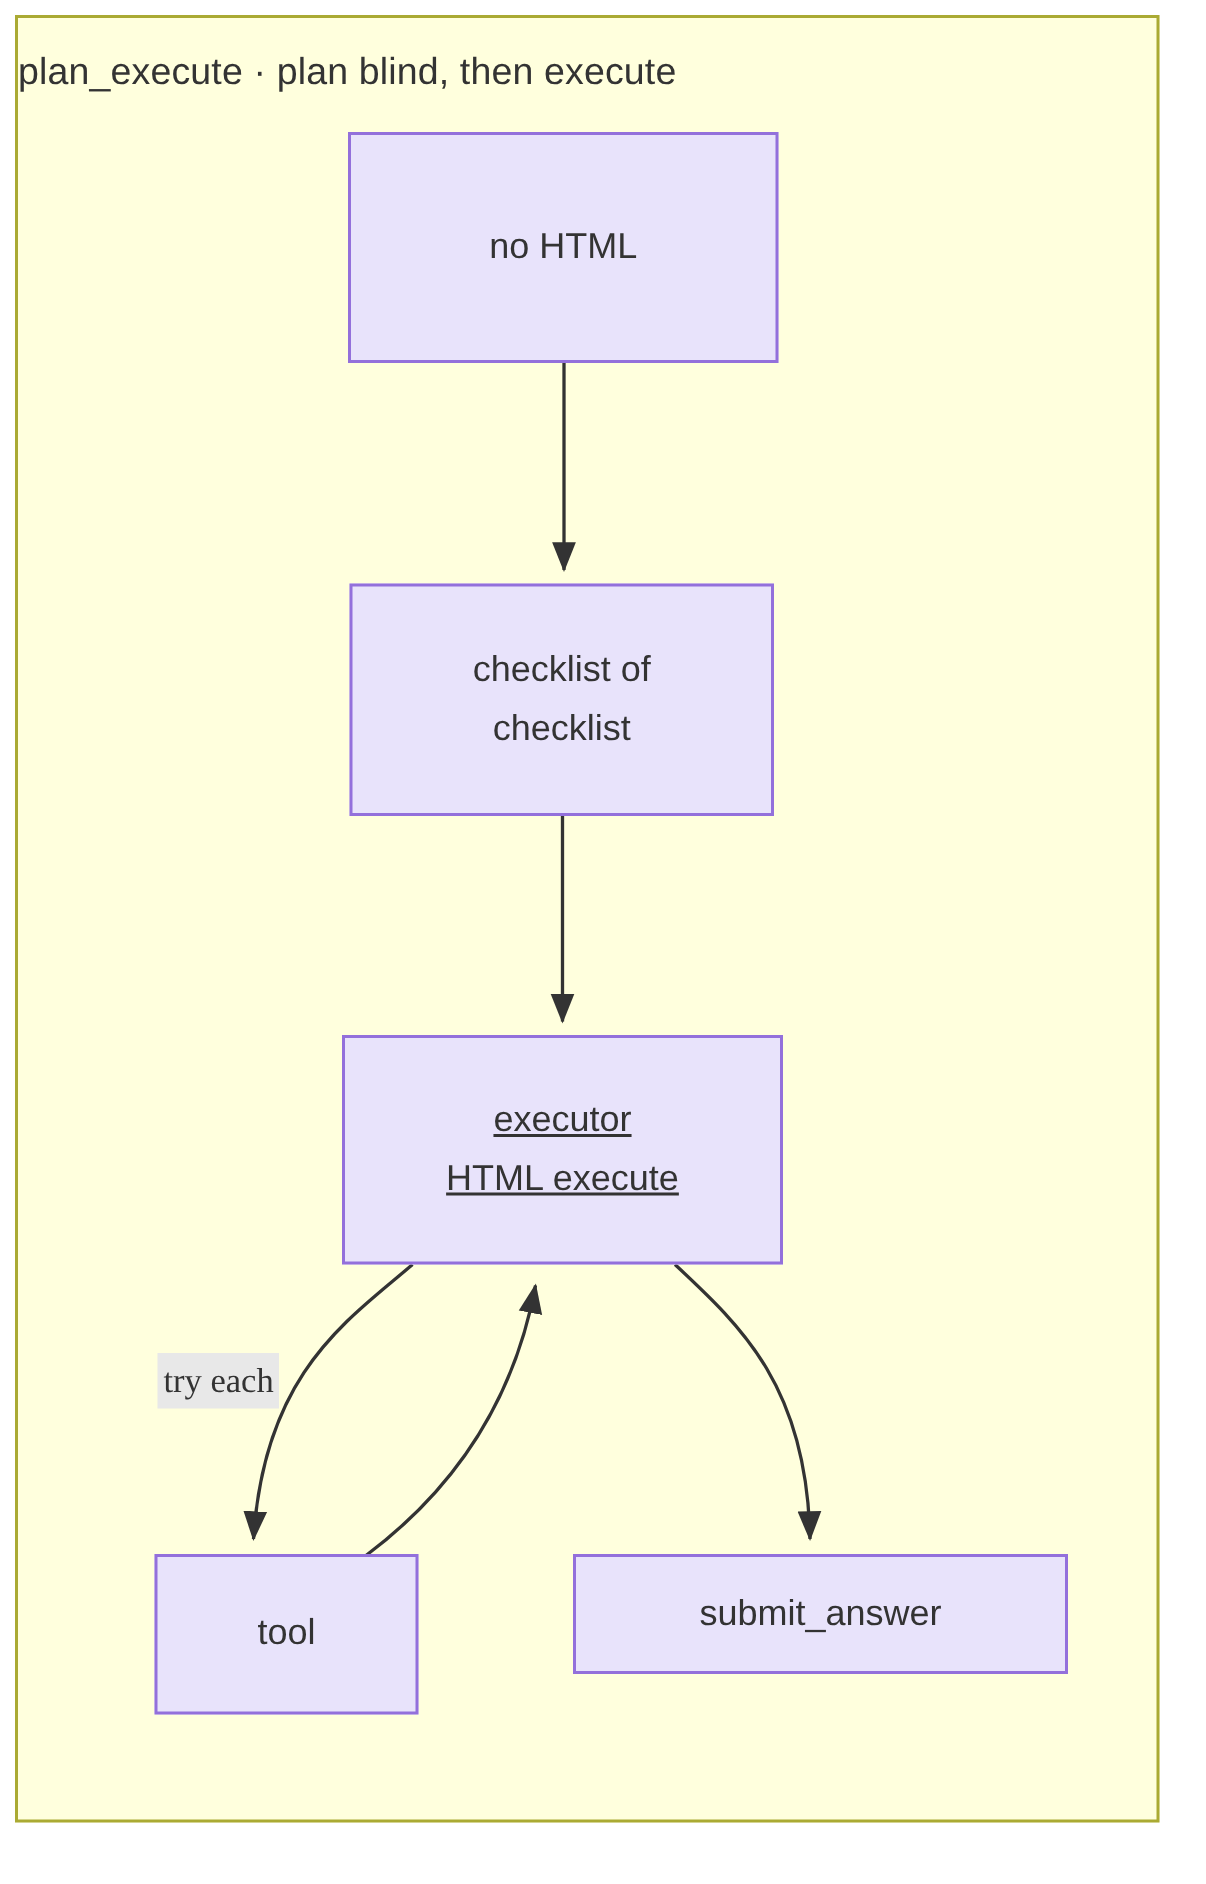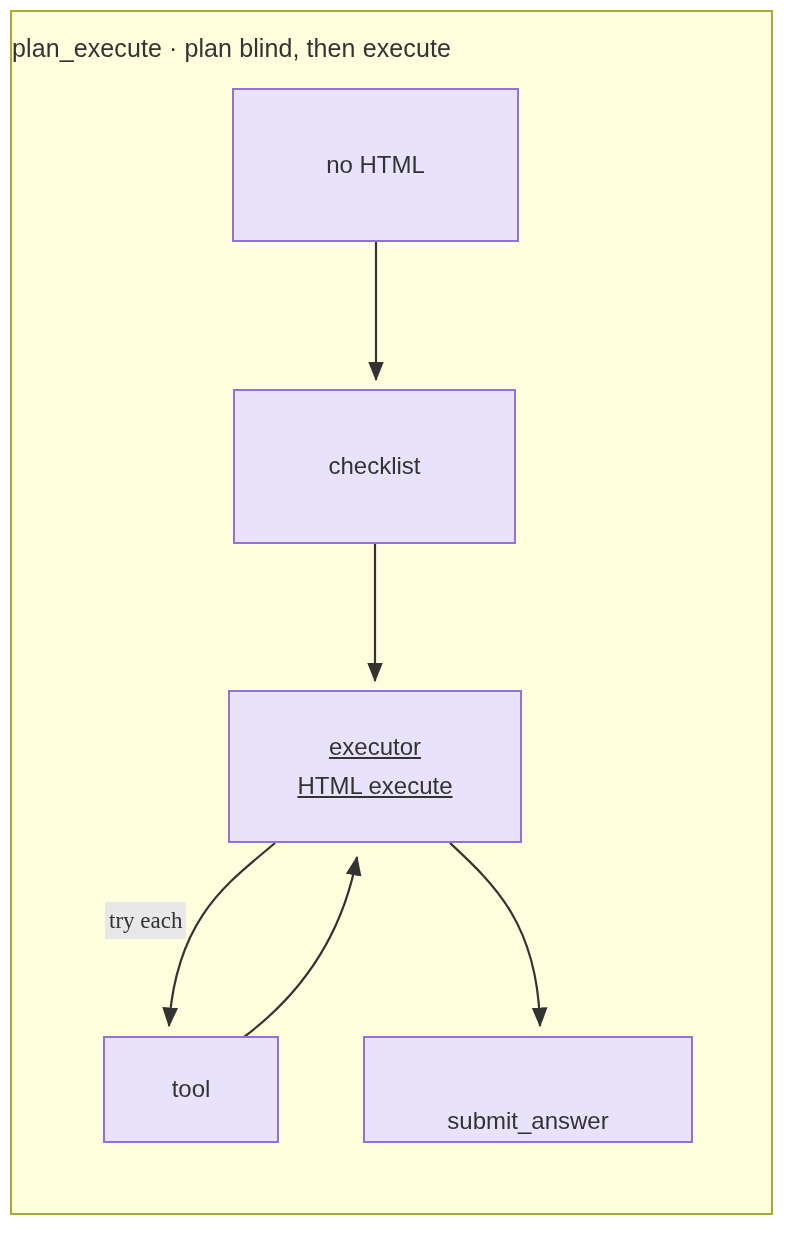--- a/index.html
+++ b/index.html
@@ -57,21 +57,21 @@
     color: #333333;
     font-size: 24px;
     line-height: 1.62;
   }
   .node .line { display: block; white-space: nowrap; }
 
   #node-planner  { left: 232px; top: 88px;   width: 287px; height: 154px; }
   #node-checklist{ left: 233px; top: 389px;  width: 283px; height: 155px; }
   #node-executor { left: 228px; top: 690px;  width: 294px; height: 153px; text-decoration: underline; }
   #node-tool     { left: 103px; top: 1036px; width: 176px; height: 107px; }
-  #node-submit   { left: 363px; top: 1036px; width: 330px; height: 107px; justify-content: flex-end; }
+  #node-submit   { left: 382px; top: 1036px; width: 330px; height: 80px; }
 
   #edge-label-try-each {
     position: absolute;
     left: 105px;
     top: 902px;
     padding: 2px 4px;
     background: #e8e8e8;
     color: #333333;
     font-size: 23px;
     line-height: 1.45;
@@ -112,20 +112,21 @@
   <g>
     <path d="M450,843 C495,885 538,925 540,1026" stroke="#333333" stroke-width="2.2" fill="none" marker-end="url(#arrowhead)"></path>
   </g>
 </svg>
 
 <div class="node" id="node-planner">
   <span class="line">no HTML</span>
 </div>
 
 <div class="node" id="node-checklist">
+  <span class="line">checklist of</span>
   <span class="line">checklist</span>
 </div>
 
 <div class="node" id="node-executor">
   <span class="line">executor</span>
   <span class="line">HTML execute</span>
 </div>
 
 <div class="node" id="node-tool">
   <span class="line">tool</span>

